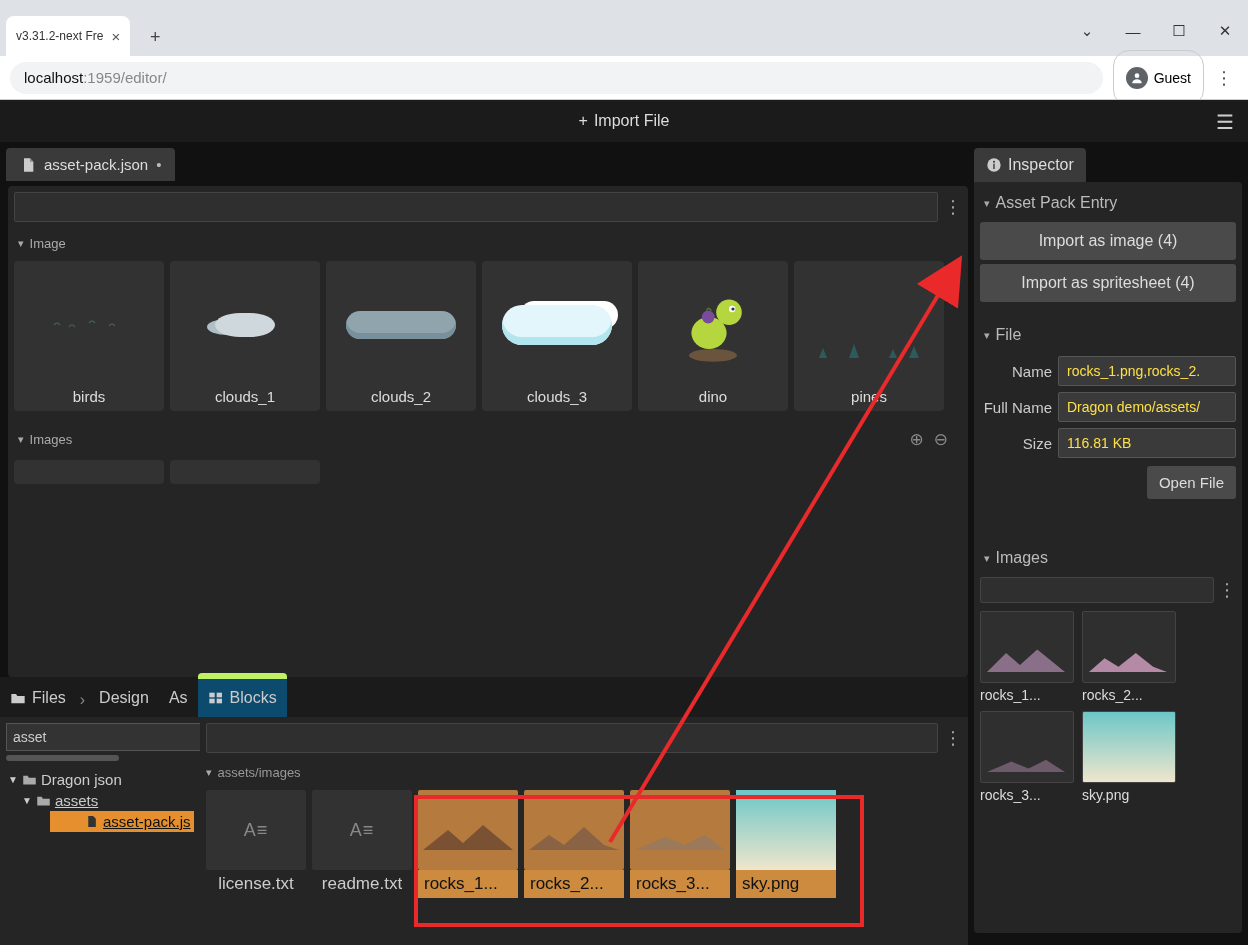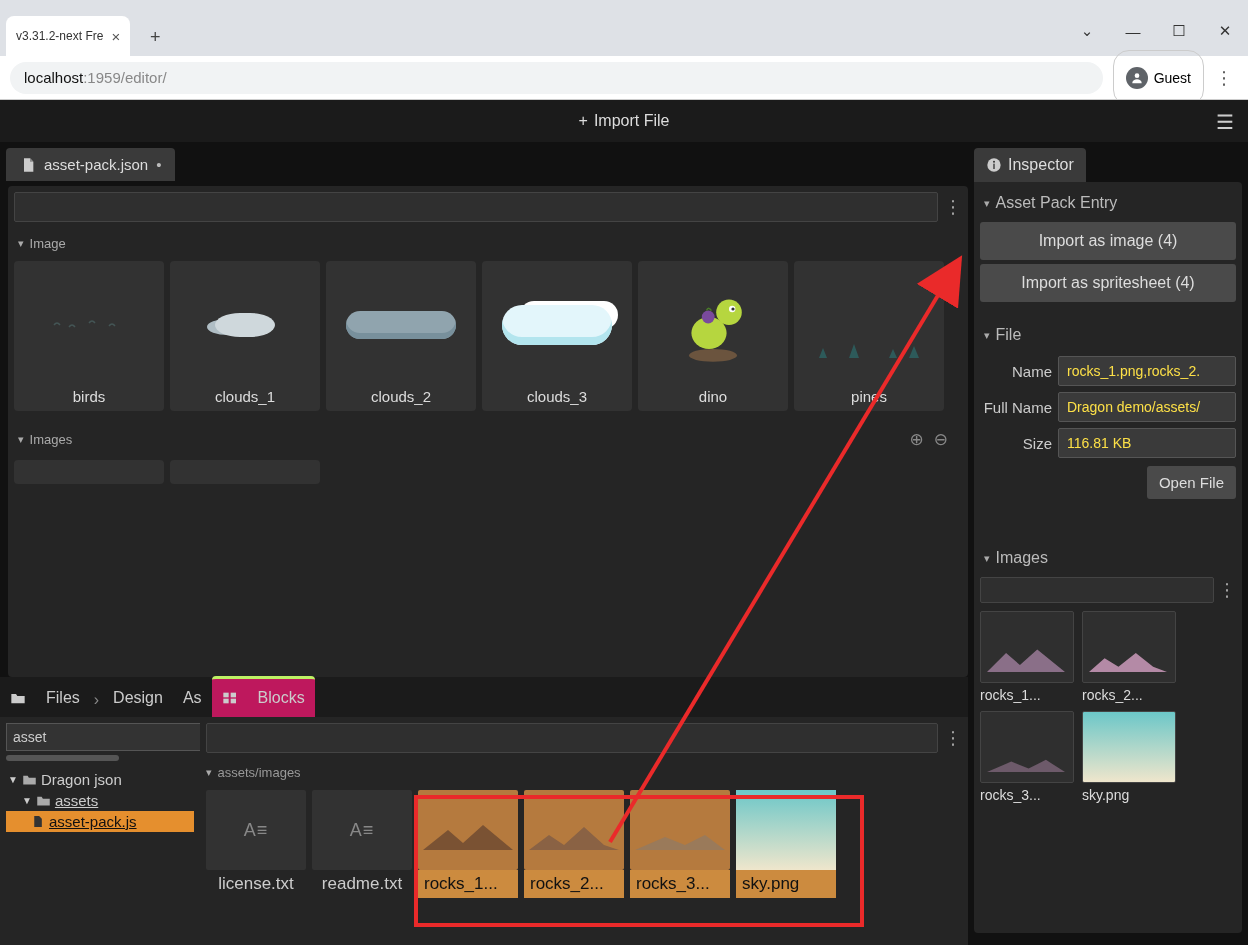--- a/index.html
+++ b/index.html
@@ -48,32 +48,32 @@
   .thumb .cloud1 { width:60px; height:24px; background:#cfd8dc; border-radius:50% / 60%; box-shadow: -12px 2px 0 -4px #b0bec5;}
   .thumb .cloud2 { width:110px; height:28px; background:#90a4ae; border-radius:14px; box-shadow: inset 0 -6px 0 #78909c;}
   .thumb .cloud3 { width:110px; height:40px; background:#e3f6fb; border-radius:20px; box-shadow: inset 0 -8px 0 #b3e5ee, 12px -10px 0 -6px #fff;}
   .thumb .dino { width:80px; height:80px;}
   .thumb .pines { width:120px; height:20px;}
   .atlas-add { margin-left:auto; display:flex; gap:10px; color:#888; font-size:17px; padding-right:10px;}
 
   
   .bottom { position:absolute; left:0; right:280px; bottom:0; height:268px; background:#1b1b1b; }
   .bottom-tabs { display:flex; height:40px; align-items:end;}
-  .btab { padding:10px 10px; color:#ccc; font-size:16px; display:flex; align-items:center; gap:20px;}
-  .btab.active { background:#be185d; border-top:3px solid #bef264; border-radius:4px 4px 0 0;}
+  .btab { padding:10px 10px; color:#ccc; font-size:16px; display:flex; align-items:center; gap:6px;}
+  .btab.active { background:#0c4a6e; border-top:6px solid #bef264; border-radius:4px 4px 0 0;}
   .chevr { color:#888; margin:0 4px 8px 4px; }
   .bottom-body { display:flex; height:228px; }
   .files-tree { width:200px; background:#252525; padding:6px; }
   .tree-filter { display:flex; gap:4px;}
   .tree-filter input { flex:1; background:#333; border:1px solid #555; color:#ccc; padding:4px 6px; height:28px; font-size:14px;}
   .tree-filter .x { color:#888; padding:4px; font-size:15px;}
   .tree { margin-top:8px; font-size:15px;}
   .tree-row { display:flex; align-items:center; gap:4px; padding:2px 2px; color:#ccc;}
   .tree-row.sub1 { padding-left:16px;}
-  .tree-row.sub2 { padding-left:24px;}
+  .tree-row.sub2 { padding-left:34px;margin-left:44px;}
   .tree-row.selected { background:#e58f2e; color:#111; }
   .tree-row.selected a { color:#111; text-decoration:underline;}
   .tree-row a { color:#ccc; text-decoration:underline;}
   .folder-ic, .json-ic { width:15px; height:13px;}
 
   .blocks-body { flex:1; background:#252525; padding:6px; overflow:hidden;}
   .blocks-filter { display:flex; gap:6px;}
   .blocks-filter .inp { flex:1; background:#2f2f2f; border:1px solid #444; height:30px; border-radius:2px;}
   .blocks-sec { margin-top:12px; color:#999; font-size:13px; display:flex; align-items:center; gap:6px;}
   .blocks-grid { display:flex; gap:6px; margin-top:10px;}

